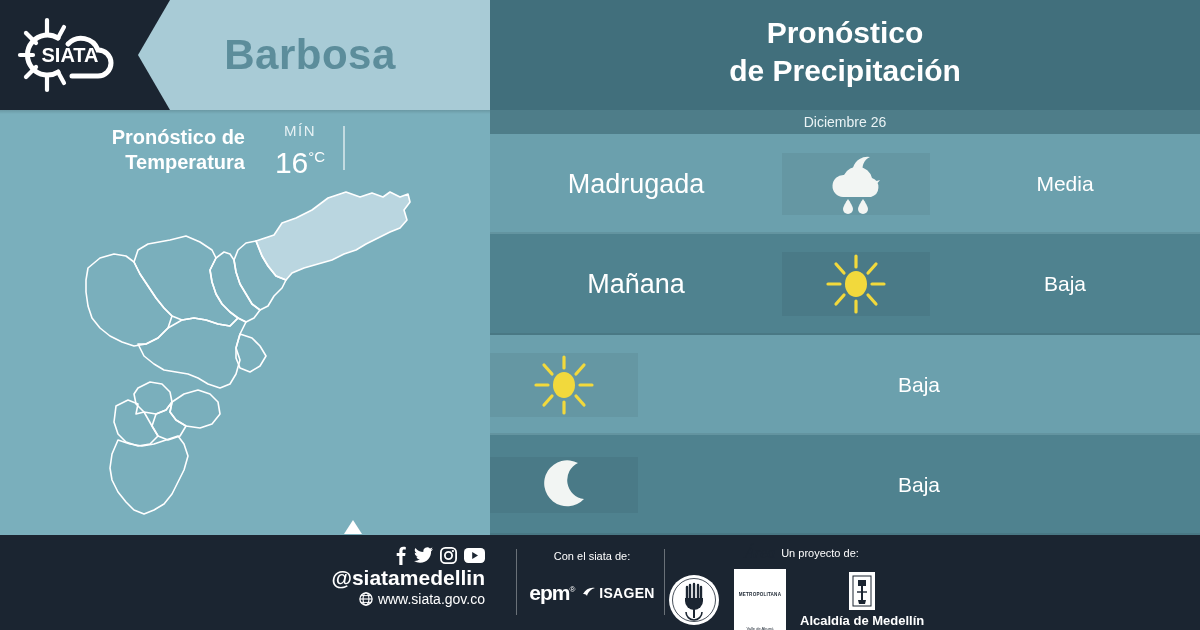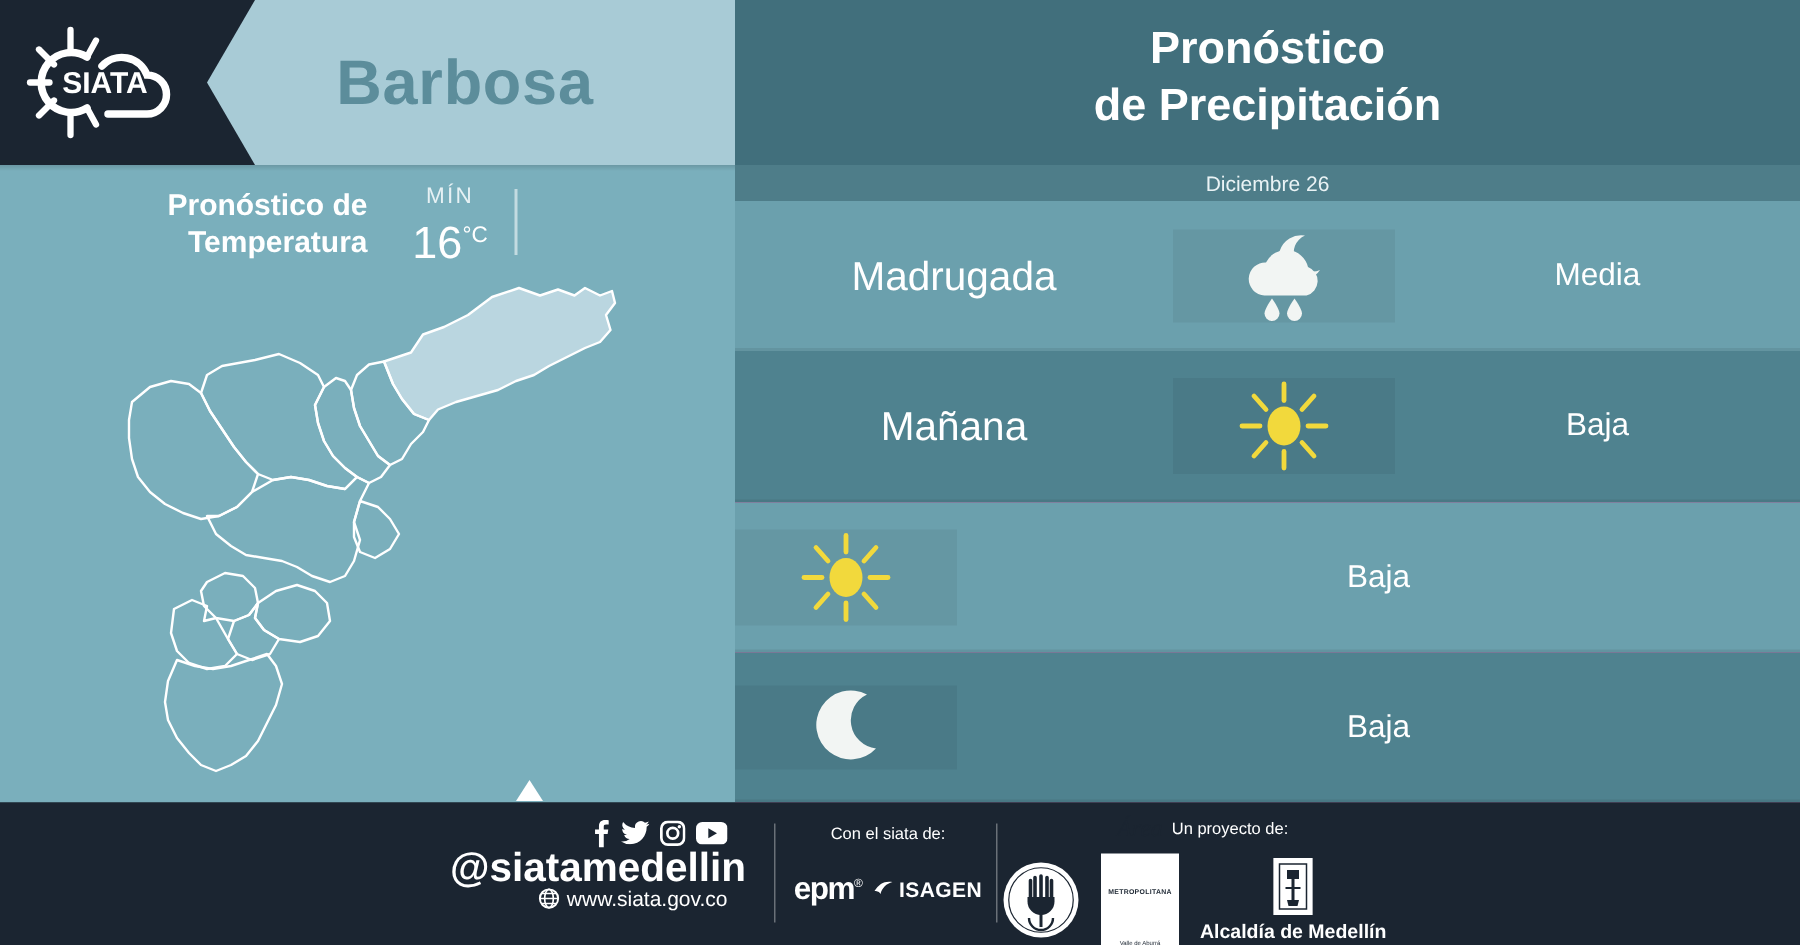--- a/index.html
+++ b/index.html
@@ -36,21 +36,21 @@
   #temp-divider{width:2px;height:44px;background:rgba(255,255,255,.55);margin:4px 4px 0 4px;}
 
   #map-wrap{position:absolute;left:60px;top:188px;width:400px;height:345px;}
   #north-arrow{position:absolute;left:275px;top:332px;width:36px;height:48px;
     display:flex;flex-direction:column;align-items:center;}
   #north-tri{width:0;height:0;border-left:9px solid transparent;border-right:9px solid transparent;
     border-bottom:14px solid #ffffff;}
   #north-letter{font-size:23px;font-weight:bold;color:#ffffff;line-height:24px;margin-top:-1px;}
 
   
-  #right-panel{position:absolute;left:490px;top:0;width:710px;height:535px;background:#ec4899;}
+  #right-panel{position:absolute;left:490px;top:0;width:710px;height:535px;background:#d946ef;}
   #right-header{position:absolute;left:0;top:0;width:710px;height:110px;background:#416f7c;}
   #right-title{position:absolute;left:0;top:14px;width:710px;text-align:center;
     font-size:30px;font-weight:bold;color:#ffffff;line-height:38px;}
   #right-date{position:absolute;left:0;top:110px;width:710px;height:24px;
     display:flex;align-items:center;justify-content:center;
     background:#4e7d89;font-size:14px;color:#eaf3f5;}
 
   #forecast-table{position:absolute;left:0;top:134px;width:710px;height:401px;}
   .frow{position:relative;display:flex;width:710px;height:100.25px;align-items:center;}
   .frow.light{background:#6ba0ad;}
@@ -60,21 +60,21 @@
     font-size:27px;color:#ffffff;}
   .cell-icon{width:148px;display:flex;align-items:center;justify-content:center;
     background:rgba(0,0,0,.055);}
   .cell-level{flex:1;display:flex;align-items:center;justify-content:center;
     font-size:21px;color:#ffffff;}
 
   
   #footer{position:absolute;left:0;top:535px;width:1200px;height:95px;background:#1b2531;}
   #social-block{position:absolute;left:300px;top:10px;width:185px;text-align:right;color:#ffffff;}
   #social-icons{display:flex;justify-content:flex-end;gap:7px;align-items:center;height:20px;}
-  #social-handle{font-size:27px;font-weight:bold;line-height:24px;margin-top:1px;}
+  #social-handle{font-size:21px;font-weight:bold;line-height:24px;margin-top:1px;}
   #social-web{font-size:14px;line-height:18px;display:flex;align-items:center;justify-content:flex-end;gap:5px;}
   .fsep{position:absolute;top:14px;width:1px;height:66px;background:rgba(255,255,255,.35);}
   #sep-1{left:516px;}
   #sep-2{left:664px;}
   #support-block{position:absolute;left:520px;top:14px;width:144px;text-align:center;color:#ffffff;}
   #support-cap{font-size:11px;line-height:14px;}
   #support-logos{display:flex;align-items:center;justify-content:center;gap:8px;margin-top:18px;}
   #epm-logo{font-size:21px;font-weight:bold;letter-spacing:-1px;position:relative;}
   #epm-logo .reg{font-size:8px;vertical-align:super;font-weight:normal;}
   #isagen-logo{font-size:14px;font-weight:bold;letter-spacing:.3px;display:flex;align-items:center;gap:3px;}

